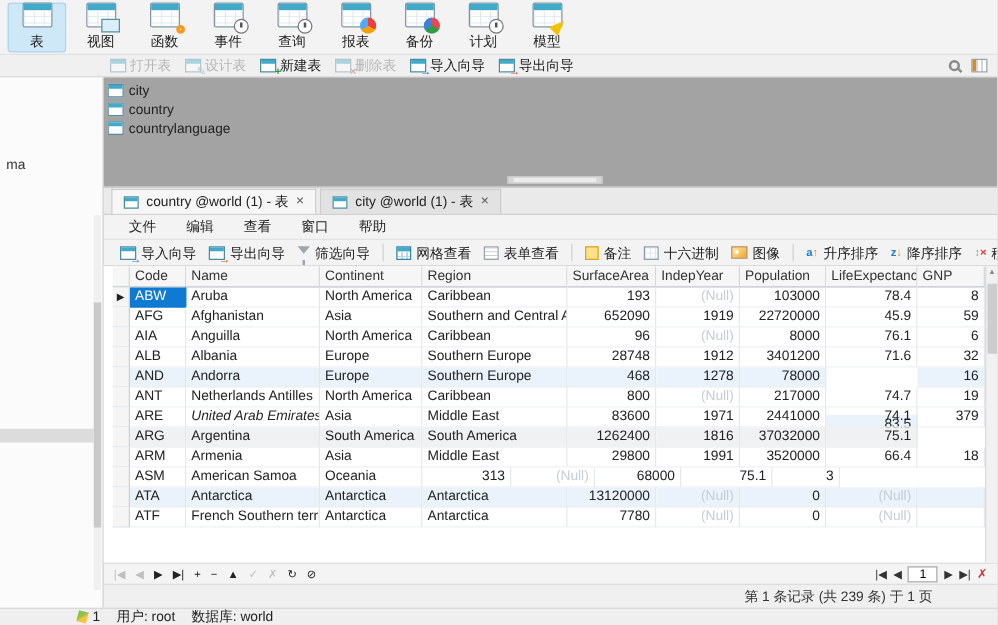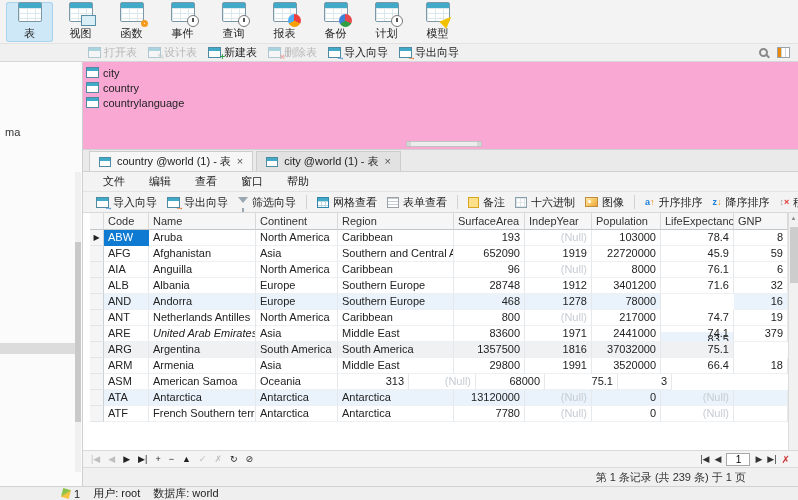--- a/index.html
+++ b/index.html
@@ -75,21 +75,21 @@
   
   .body{display:flex;height:424px;}
   .sidebar{width:83px;position:relative;background:#fbfbfb;border-right:1px solid #cfcfcf;flex:none;}
   .sidebar-text{position:absolute;left:5px;top:64px;color:#333;}
   .sidebar-strip{position:absolute;left:0;top:281px;width:75px;height:11px;background:#dcdcdc;}
   .sidebar-scroll{position:absolute;right:1px;top:110px;width:6px;height:300px;background:#f0f0f0;}
   .sidebar-scroll .thumb{position:absolute;top:70px;left:0;width:6px;height:180px;background:#c9c9c9;}
 
   .content{flex:1;display:flex;flex-direction:column;min-width:0;}
 
-  .object-list{height:88px;background:#f9a8d4;border-bottom:1px solid #d0d0d0;position:relative;padding:3px 0 0 3px;}
+  .object-list{height:88px;background:#a3a3a3;border-bottom:1px solid #d0d0d0;position:relative;padding:3px 0 0 3px;}
   .obj-item{display:flex;align-items:center;gap:4px;height:15px;}
   .obj-hscroll{position:absolute;bottom:2px;left:323px;width:76px;height:6px;background:#ececec;border:1px solid #c2c2c2;}
   .obj-hscroll::before,.obj-hscroll::after{content:"";position:absolute;top:0;bottom:0;width:4px;background:#d6d6d6;}
   .obj-hscroll::before{left:0}.obj-hscroll::after{right:0}
 
   .tab-bar{height:22px;background:#eaeaea;display:flex;align-items:flex-end;padding-left:6px;gap:3px;border-bottom:1px solid #d0d0d0;}
   .tab{height:20px;display:flex;align-items:center;gap:6px;padding:0 9px;background:#e2e2e2;
     border:1px solid #cdcdcd;border-bottom:none;white-space:nowrap;}
   .tab.active{background:#f6f6f6;}
   .tab .tclose{color:#555;font-size:11px;line-height:11px;}
@@ -462,21 +462,21 @@
               <div class="g-cell num" style="width: 69px;">2441000</div>
               <div class="g-cell num" style="width: 73px;">74.1</div>
               <div class="g-cell num" style="width: 54px;">379</div>
             </div>
             <div class="g-row stripe-gray">
               <div class="g-rowhdr"></div>
               <div class="g-cell" style="width: 45px;">ARG</div>
               <div class="g-cell" style="width: 107px;">Argentina</div>
               <div class="g-cell" style="width: 82px;">South America</div>
               <div class="g-cell" style="width: 116px;">South America</div>
-              <div class="g-cell num" style="width: 71px;">1357500</div>
+              <div class="g-cell num" style="width: 71px;">1262400</div>
               <div class="g-cell num" style="width: 67px;">1816</div>
               <div class="g-cell num" style="width: 69px;">37032000</div>
               <div class="g-cell num" style="width: 73px;">75.1</div>
               <div class="g-cell num" style="width: 54px; margin-top: 48px;">3402</div>
             </div>
             <div class="g-row">
               <div class="g-rowhdr"></div>
               <div class="g-cell" style="width: 45px;">ARM</div>
               <div class="g-cell" style="width: 107px;">Armenia</div>
               <div class="g-cell" style="width: 82px;">Asia</div>

